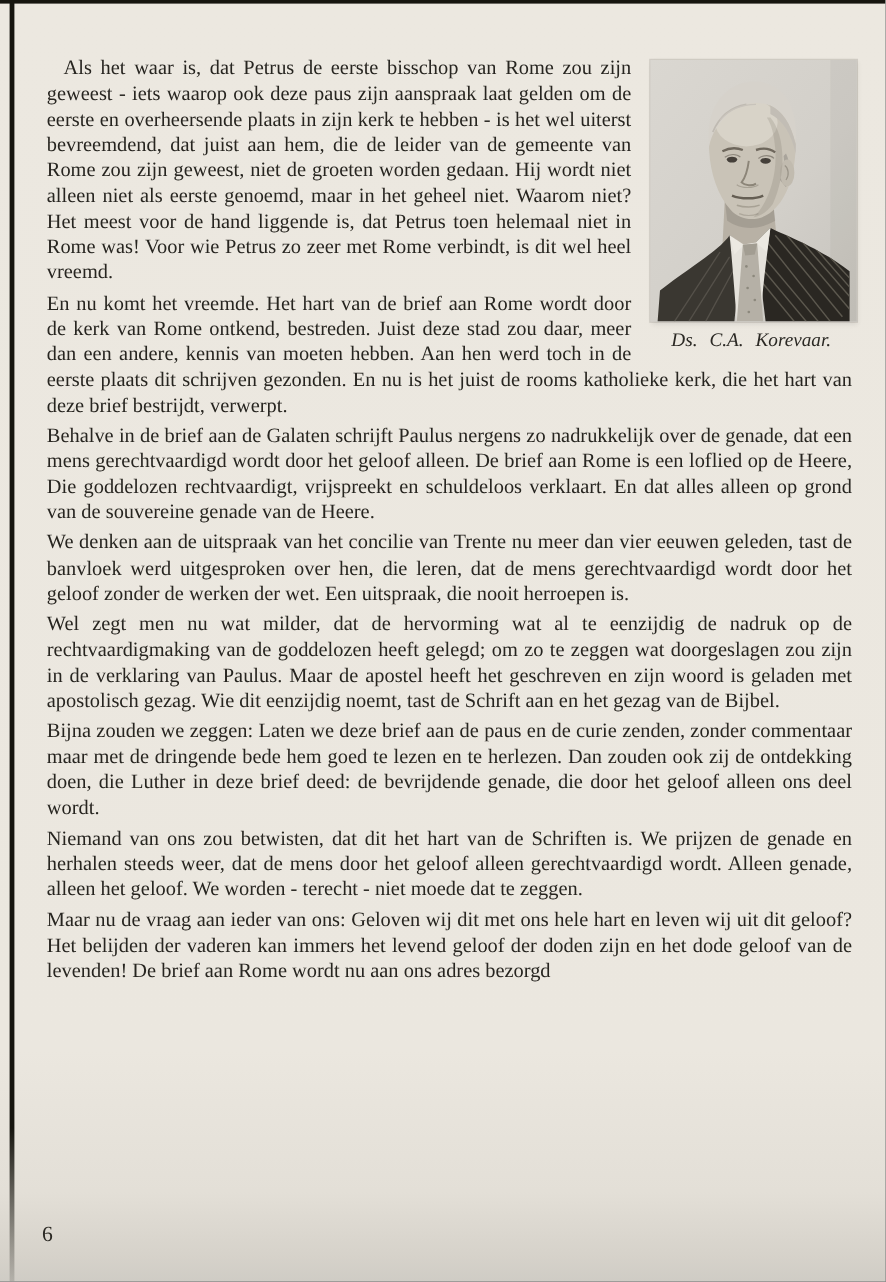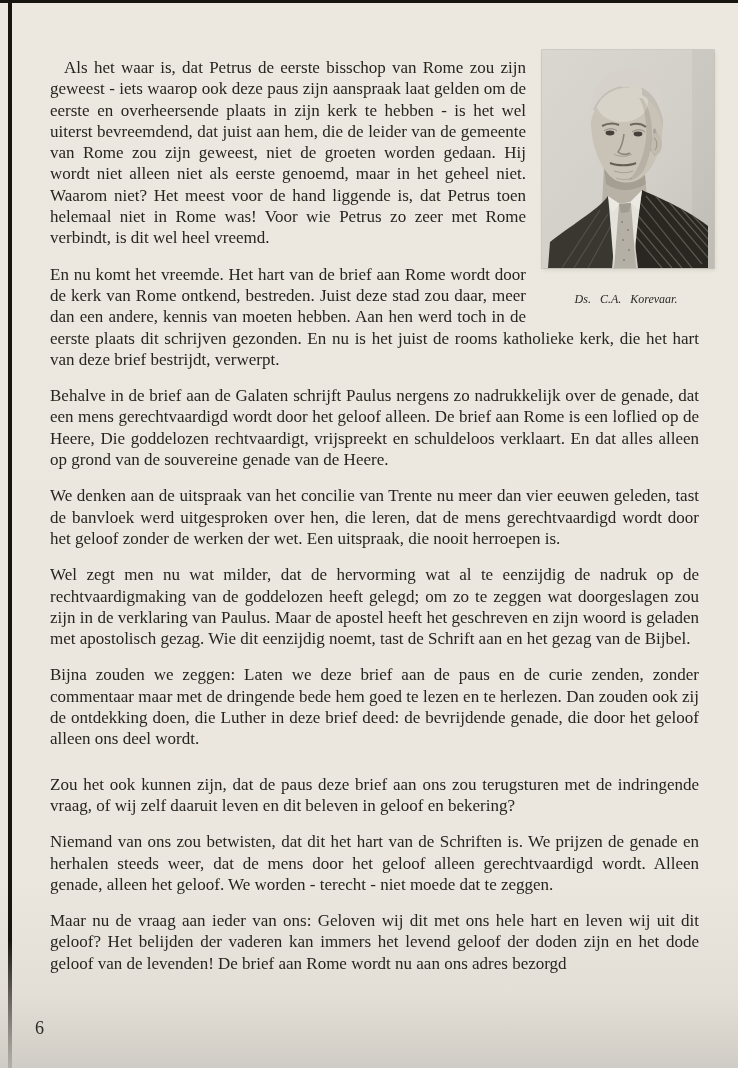--- a/index.html
+++ b/index.html
@@ -21,41 +21,41 @@
     background: linear-gradient(180deg, #16150f 0%, #16150f 88%, rgba(22,21,15,0.35) 97%, rgba(22,21,15,0.15) 100%);
   }
   .content {
     position: absolute;
     left: 35px; right: 24px; top: 42px;
     color: #272520;
     font-size: 17px;
     line-height: 21.3px;
     text-align: justify;
   }
-  .content p { margin: 15px; }
+  .content p { margin: 4px; }
   p.first { text-indent: 14px; }
   p.gap { margin-top: 24px; }
 
   .photo-box {
     float: right;
     width: 176px;
     margin: 8px 0 12px 12px;
     text-align: center;
   }
   .photo {
     width: 172px; height: 218px;
     margin-left: 4px;
     background: #d6d3cd;
     box-shadow: 0 0 0 1px rgba(60,56,48,0.15), 1px 2px 4px rgba(60,56,48,0.12);
   }
   .photo svg { display: block; width: 172px; height: 218px; }
   .caption {
-    margin-top: 22px;
+    margin-top: 6px;
     font-style: italic;
-    font-size: 12px;
+    font-size: 16px;
     line-height: 19px;
     word-spacing: 6px;
     white-space: nowrap;
     color: #2b2924;
   }
   .page-number {
     position: absolute;
     left: 35px; top: 1018px;
     font-size: 18px;
     color: #2b2924;
@@ -161,19 +161,18 @@
       </div>
       <div class="caption">Ds. C.A. Korevaar.</div>
     </div>
 
     <p class="first">Als het waar is, dat Petrus de eerste bisschop van Rome zou zijn geweest - iets waarop ook deze paus zijn aanspraak laat gelden om de eerste en overheersende plaats in zijn kerk te hebben - is het wel uiterst bevreemdend, dat juist aan hem, die de leider van de gemeente van Rome zou zijn geweest, niet de groeten worden gedaan. Hij wordt niet alleen niet als eerste genoemd, maar in het geheel niet. Waarom niet? Het meest voor de hand liggende is, dat Petrus toen helemaal niet in Rome was! Voor wie Petrus zo zeer met Rome verbindt, is dit wel heel vreemd.</p>
     <p>En nu komt het vreemde. Het hart van de brief aan Rome wordt door de kerk van Rome ontkend, bestreden. Juist deze stad zou daar, meer dan een andere, kennis van moeten hebben. Aan hen werd toch in de eerste plaats dit schrijven gezonden. En nu is het juist de rooms katholieke kerk, die het hart van deze brief bestrijdt, verwerpt.</p>
     <p>Behalve in de brief aan de Galaten schrijft Paulus nergens zo nadrukkelijk over de genade, dat een mens gerechtvaardigd wordt door het geloof alleen. De brief aan Rome is een loflied op de Heere, Die goddelozen rechtvaardigt, vrijspreekt en schuldeloos verklaart. En dat alles alleen op grond van de souvereine genade van de Heere.</p>
     <p>We denken aan de uitspraak van het concilie van Trente nu meer dan vier eeuwen geleden, tast de banvloek werd uitgesproken over hen, die leren, dat de mens gerechtvaardigd wordt door het geloof zonder de werken der wet. Een uitspraak, die nooit herroepen is.</p>
     <p>Wel zegt men nu wat milder, dat de hervorming wat al te eenzijdig de nadruk op de rechtvaardigmaking van de goddelozen heeft gelegd; om zo te zeggen wat doorgeslagen zou zijn in de verklaring van Paulus. Maar de apostel heeft het geschreven en zijn woord is geladen met apostolisch gezag. Wie dit eenzijdig noemt, tast de Schrift aan en het gezag van de Bijbel.</p>
     <p>Bijna zouden we zeggen: Laten we deze brief aan de paus en de curie zenden, zonder commentaar maar met de dringende bede hem goed te lezen en te herlezen. Dan zouden ook zij de ontdekking doen, die Luther in deze brief deed: de bevrijdende genade, die door het geloof alleen ons deel wordt.</p>
-    <p class="gap">Zou het ook kunnen zijn, dat de paus deze brief aan ons zou terugsturen met de indringende vraag, of wij zelf daaruit leven en dit beleven in geloof en bekering?</p>
     <p>Niemand van ons zou betwisten, dat dit het hart van de Schriften is. We prijzen de genade en herhalen steeds weer, dat de mens door het geloof alleen gerechtvaardigd wordt. Alleen genade, alleen het geloof. We worden - terecht - niet moede dat te zeggen.</p>
     <p>Maar nu de vraag aan ieder van ons: Geloven wij dit met ons hele hart en leven wij uit dit geloof? Het belijden der vaderen kan immers het levend geloof der doden zijn en het dode geloof van de levenden! De brief aan Rome wordt nu aan ons adres bezorgd</p>
   </div>
 
   <div class="page-number">6</div>
 </div>
 
 </body></html>

